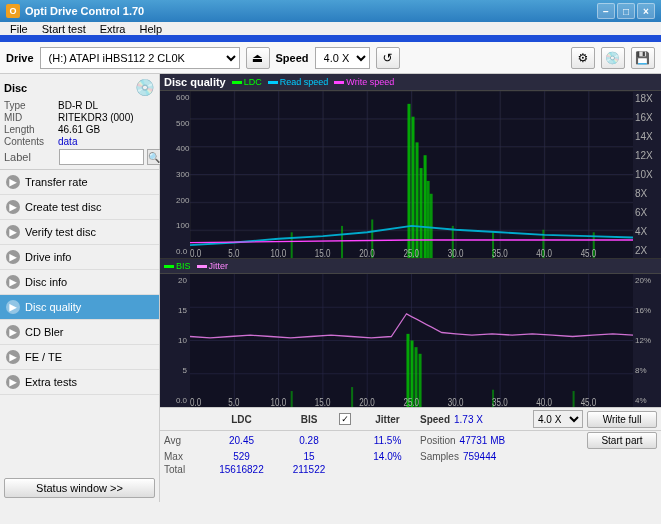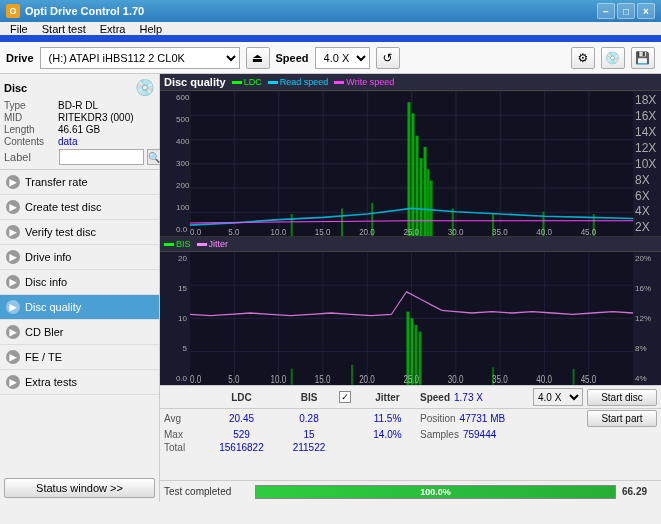--- a/index.html
+++ b/index.html
@@ -367,21 +367,21 @@
           <text x="38" y="129" fill="#aaa" font-size="8">5.0</text>
           <text x="80" y="129" fill="#aaa" font-size="8">10.0</text>
           <text x="124" y="129" fill="#aaa" font-size="8">15.0</text>
           <text x="168" y="129" fill="#aaa" font-size="8">20.0</text>
           <text x="212" y="129" fill="#aaa" font-size="8">25.0</text>
           <text x="256" y="129" fill="#aaa" font-size="8">30.0</text>
           <text x="300" y="129" fill="#aaa" font-size="8">35.0</text>
           <text x="344" y="129" fill="#aaa" font-size="8">40.0</text>
           <text x="388" y="129" fill="#aaa" font-size="8">45.0</text>
         </svg>
-        <div style="width:28px; display:flex; flex-direction:column; justify-content:space-between; padding:2px 0; font-size:12px; color:#aaa; text-align:left; padding-left:2px;">
+        <div style="width:28px; display:flex; flex-direction:column; justify-content:space-between; padding:2px 0; font-size:10px; color:#aaa; text-align:left; padding-left:2px;gap:8px;">
           <span>18X</span>
             <span>16X</span>
             <span>14X</span>
             <span>12X</span>
             <span>10X</span>
             <span>8X</span>
             <span>6X</span>
             <span>4X</span>
             <span>2X</span>
         </div>
@@ -466,21 +466,21 @@
         <div style="width:16px;">
           <div style="width:12px; height:12px; border:1px solid #888; background:white; display:flex; align-items:center; justify-content:center; font-size:9px;">✓</div>
         </div>
         <div style="width:65px; text-align:center; font-weight:bold; color:#333;">Jitter</div>
         <div style="flex:1; display:flex; gap:4px; align-items:center;">
           <span style="font-weight:bold;color:#333;">Speed</span>
           <span style="color:#0000cc;">1.73 X</span>
         </div>
         <select style="border:1px solid #aaa; font-size:10px; height:18px; width:50px;"><option>4.0 X</option></select>
         <div style="display:flex; flex-direction:column; gap:2px; margin-left:4px;">
-          <button class="action-btn">Start disc</button>
+          <button class="action-btn">Write full</button>
         </div>
       </div>
 
       <div style="display:flex; flex-direction:column;">
 
         <div style="display:flex; padding:1px 4px; align-items:center;">
           <div style="width:40px; color:#555;">Avg</div>
           <div style="width:75px; text-align:center; color:#0000cc;">20.45</div>
           <div style="width:60px; text-align:center; color:#0000cc;">0.28</div>
           <div style="width:16px;"></div>
@@ -508,24 +508,15 @@
         </div>
 
         <div style="display:flex; padding:1px 4px; align-items:center;">
           <div style="width:40px; color:#555;">Total</div>
           <div style="width:75px; text-align:center; color:#0000cc;">15616822</div>
           <div style="width:60px; text-align:center; color:#0000cc;">211522</div>
         </div>
       </div>
     </div>
 
-    <div class="progress-bar-container">
-      <span style="font-size:10px; color:#333; min-width:85px;">Test completed</span>
-      <div class="progress-track">
-        <div class="progress-fill" style="width:100%;">
-          <span class="progress-text">100.0%</span>
-        </div>
-      </div>
-      <span style="font-size:10px; font-weight:bold; color:#333; min-width:35px;">66.29</span>
-    </div>
 
   </div>
 </div>
 
 </body></html>

